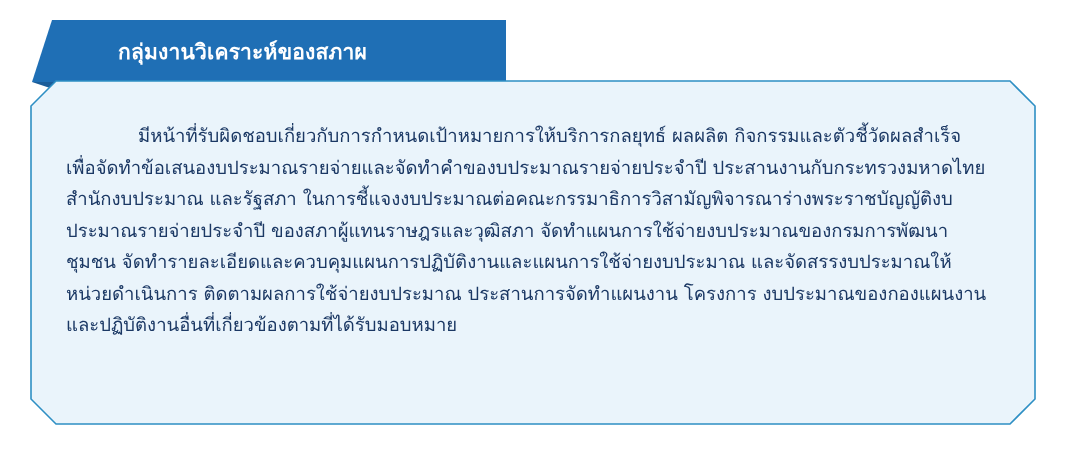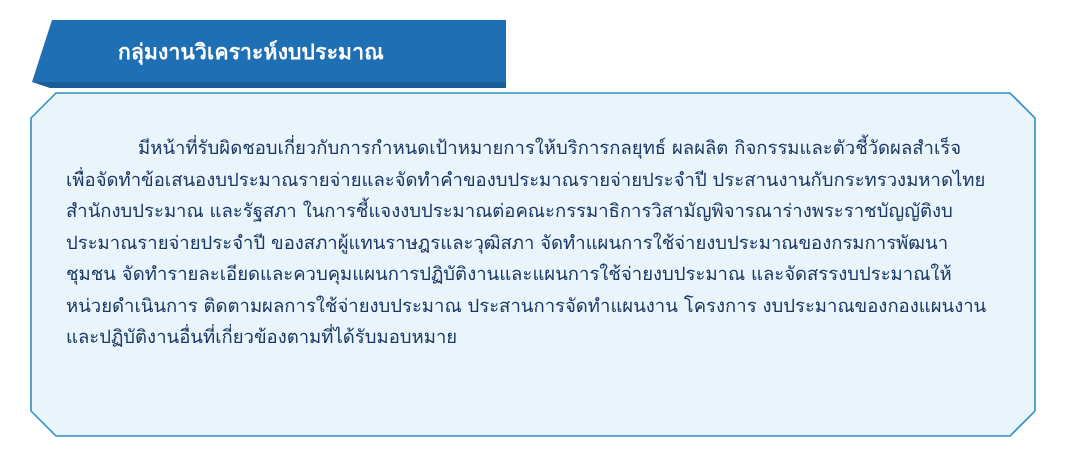--- a/index.html
+++ b/index.html
@@ -46,21 +46,21 @@
     font-size: 21px;
     font-weight: bold;
     letter-spacing: 0.2px;
     white-space: nowrap;
   }
 
   
   .panel {
     position: absolute;
     left: 30px;
-    top: 92px;
+    top: 80px;
     width: 1006px;
     height: 345px;
   }
   .panel-shape {
     position: absolute;
     inset: 0;
     width: 100%;
     height: 100%;
     display: block;
   }
@@ -82,21 +82,21 @@
 
 <div class="page">
 
   <div class="banner">
     <svg class="banner-shape" viewBox="0 0 474 68" preserveAspectRatio="none">
 
       <path d="M0 62 L18 68 L474 68 L474 62 Z" fill="#1B5D99"></path>
 
       <path d="M20 0 L474 0 L474 62 L0 62 Z" fill="#1F6FB5"></path>
     </svg>
-    <div class="banner-title">กลุ่มงานวิเคราะห์งบประมาณ</div>
+    <div class="banner-title">กลุ่มงานวิเคราะห์ของสภาผ</div>
   </div>
 
   <div class="panel">
     <svg class="panel-shape" viewBox="0 0 1006 345" preserveAspectRatio="none">
       <path d="M26 1 L980 1 L1005 26 L1005 319 L980 344 L26 344 L1 319 L1 26 Z" fill="#EAF4FB" stroke="#2E8FC4" stroke-width="1.6"></path>
     </svg>
     <div class="panel-text">มีหน้าที่รับผิดชอบเกี่ยวกับการกำหนดเป้าหมายการให้บริการกลยุทธ์ ผลผลิต กิจกรรมและตัวชี้วัดผลสำเร็จ เพื่อจัดทำข้อเสนองบประมาณรายจ่ายและจัดทำคำของบประมาณรายจ่ายประจำปี ประสานงานกับกระทรวงมหาดไทย สำนักงบประมาณ และรัฐสภา ในการชี้แจงงบประมาณต่อคณะกรรมาธิการวิสามัญพิจารณาร่างพระราชบัญญัติงบประมาณรายจ่ายประจำปี ของสภาผู้แทนราษฎรและวุฒิสภา จัดทำแผนการใช้จ่ายงบประมาณของกรมการพัฒนาชุมชน จัดทำรายละเอียดและควบคุมแผนการปฏิบัติงานและแผนการใช้จ่ายงบประมาณ และจัดสรรงบประมาณให้หน่วยดำเนินการ ติดตามผลการใช้จ่ายงบประมาณ ประสานการจัดทำแผนงาน โครงการ งบประมาณของกองแผนงาน และปฏิบัติงานอื่นที่เกี่ยวข้องตามที่ได้รับมอบหมาย</div>
   </div>
 
 </div>

